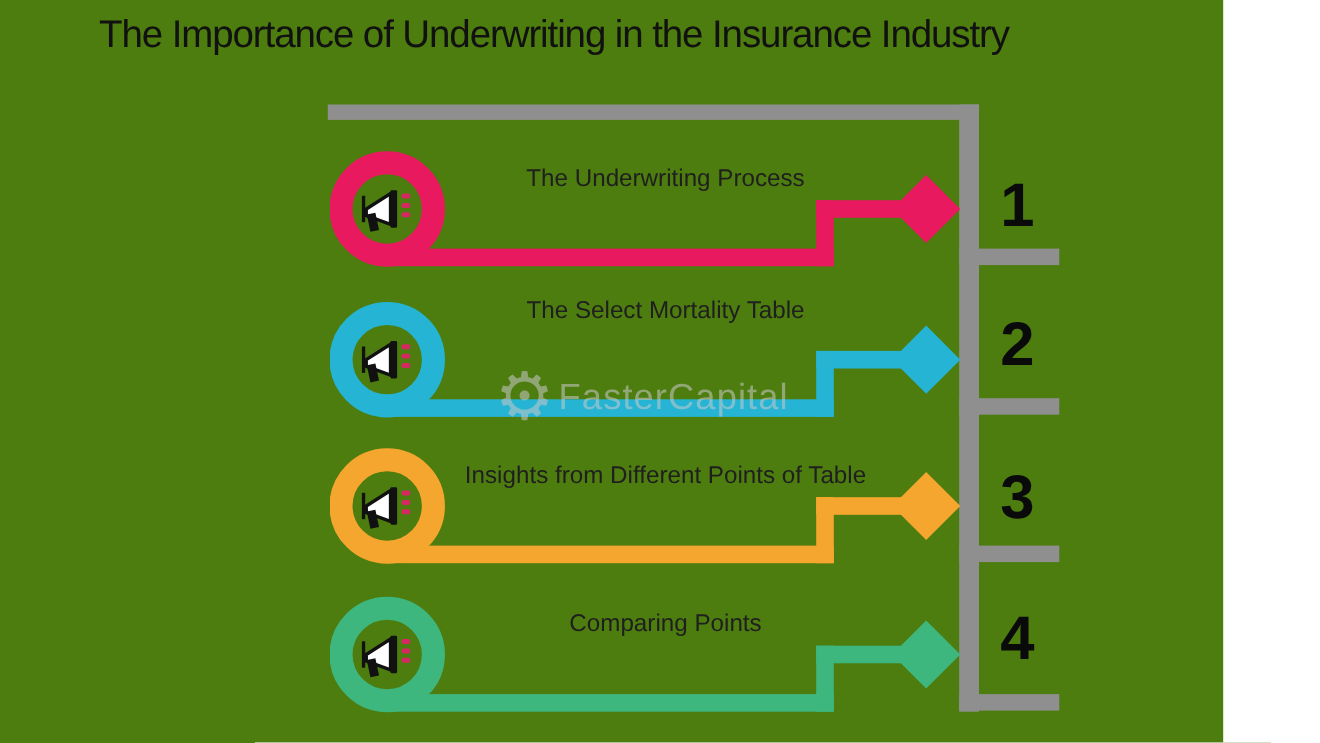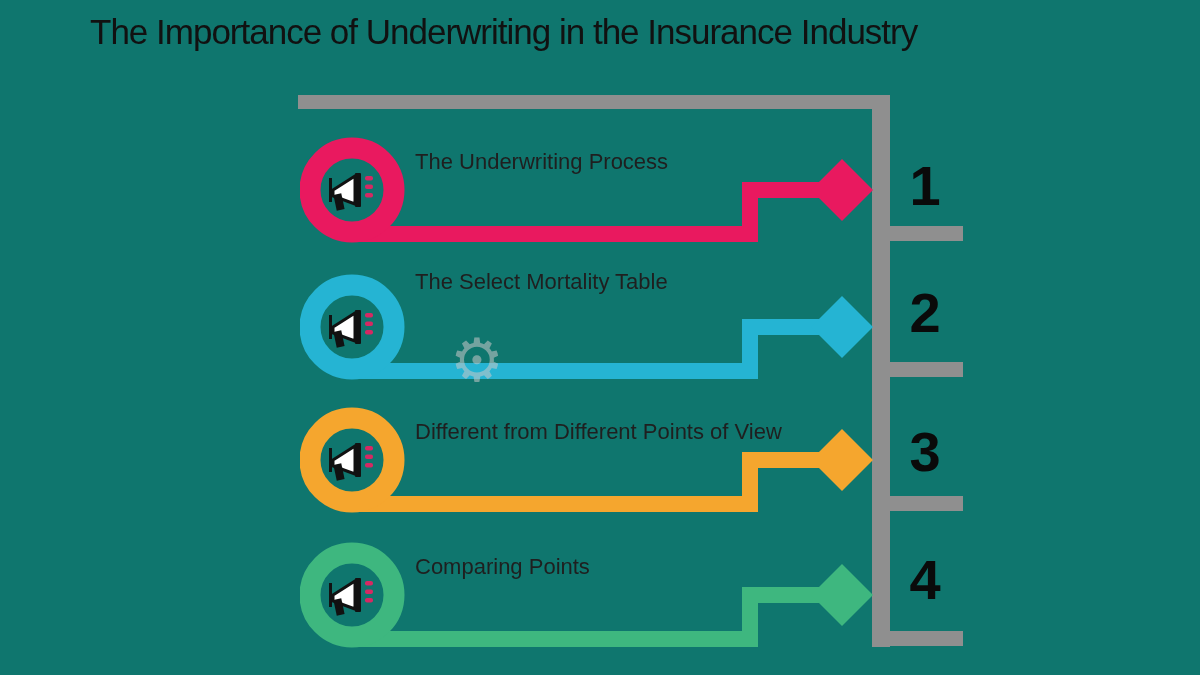--- a/index.html
+++ b/index.html
@@ -1,35 +1,35 @@
 <!DOCTYPE html>
 <html style="--gray: #8F8F8F; --number: #0a0a0a; --text: #1f1f1f; --title: #111111; --dash: #D62963;"><head>
 <meta charset="utf-8">
 <style>
   html,body{margin:0;padding:0;background:#ffffff;}
   .stage{
-    position:relative;width:1200px;height:675px;background:#0f766e;
+    position:relative;width:1112px;height:675px;background:#4d7c0f;
     font-family:"Liberation Sans", sans-serif;overflow:hidden;
   }
   .title{
     position:absolute;left:90px;top:12px;margin:0;
     font-size:35px;font-weight:400;letter-spacing:-1px;
     color:var(--title,#111);white-space:nowrap;
   }
   
   .frame-top{position:absolute;left:298px;top:95px;width:592px;height:14px;background:var(--gray,#8F8F8F);}
   .frame-vert{position:absolute;left:872px;top:95px;width:18px;height:552px;background:var(--gray,#8F8F8F);}
   .stub{position:absolute;left:872px;width:91px;height:15px;background:var(--gray,#8F8F8F);}
   .stub.s0{top:226px}.stub.s1{top:362px}.stub.s2{top:496px}.stub.s3{top:631px}
   
   .art{position:absolute;left:300px;width:575px;height:107px;}
   .r0 .art{top:137px}.r1 .art{top:274px}.r2 .art{top:407px}.r3 .art{top:542px}
   .label{
     position:absolute;left:415px;width:380px;
-    font-size:22px;line-height:28px;color:var(--text,#1f1f1f);
+    font-size:22px;line-height:28px;color:var(--text,#1f1f1f);text-align:center;
   }
   .r0 .label{top:148px}.r1 .label{top:268px}.r2 .label{top:418px}.r3 .label{top:553px}
   .num{
     position:absolute;left:890px;width:70px;text-align:center;
     font-size:56px;line-height:60px;font-weight:bold;color:var(--number,#0a0a0a);
   }
   .r0 .num{top:156px}.r1 .num{top:283px}.r2 .num{top:422px}.r3 .num{top:550px}
   .accent-stroke{stroke:var(--accent,#999);fill:none;}
   .accent-fill{fill:var(--accent,#999);}
   .dash{fill:var(--dash,#D62963);}
@@ -110,21 +110,21 @@
       <g transform="translate(29,31)">
         <rect x="0" y="10" width="3" height="24" fill="#111"></rect>
         <path d="M4,22 L26,8 L26,36 L4,28 Z" fill="#fff" stroke="#111" stroke-width="3"></path>
         <rect x="26" y="5" width="6" height="34" rx="1" fill="#111"></rect>
         <rect x="6" y="26" width="8" height="16" fill="#111" transform="rotate(-12 10 34)"></rect>
         <rect class="dash" x="36" y="8" width="8" height="4.5" rx="2"></rect>
         <rect class="dash" x="36" y="16.5" width="8" height="4.5" rx="2"></rect>
         <rect class="dash" x="36" y="25" width="8" height="4.5" rx="2"></rect>
       </g>
     </svg>
-    <div class="label">Different from Different Points of View</div>
+    <div class="label">Insights from Different Points of Table</div>
     <div class="num">3</div>
   </div>
 
   <div class="row r3" style="--accent: #3EB77F;">
     <svg class="art" viewBox="0 0 575 107">
       <rect class="accent-fill" x="52" y="89" width="406" height="16"></rect>
       <rect class="accent-fill" x="442" y="45" width="16" height="60"></rect>
       <rect class="accent-fill" x="442" y="45" width="108" height="16"></rect>
       <polygon class="accent-fill" points="542,22 573,53 542,84 511,53"></polygon>
       <circle class="accent-stroke" cx="52" cy="53" r="42" stroke-width="21"></circle>
@@ -137,15 +137,16 @@
         <rect class="dash" x="36" y="16.5" width="8" height="4.5" rx="2"></rect>
         <rect class="dash" x="36" y="25" width="8" height="4.5" rx="2"></rect>
       </g>
     </svg>
     <div class="label">Comparing Points</div>
     <div class="num">4</div>
   </div>
 
   <div class="watermark">
     <span class="gear">⚙</span>
+    <span class="wtext">FasterCapital</span>
   </div>
 
 </div>
 
 </body></html>

